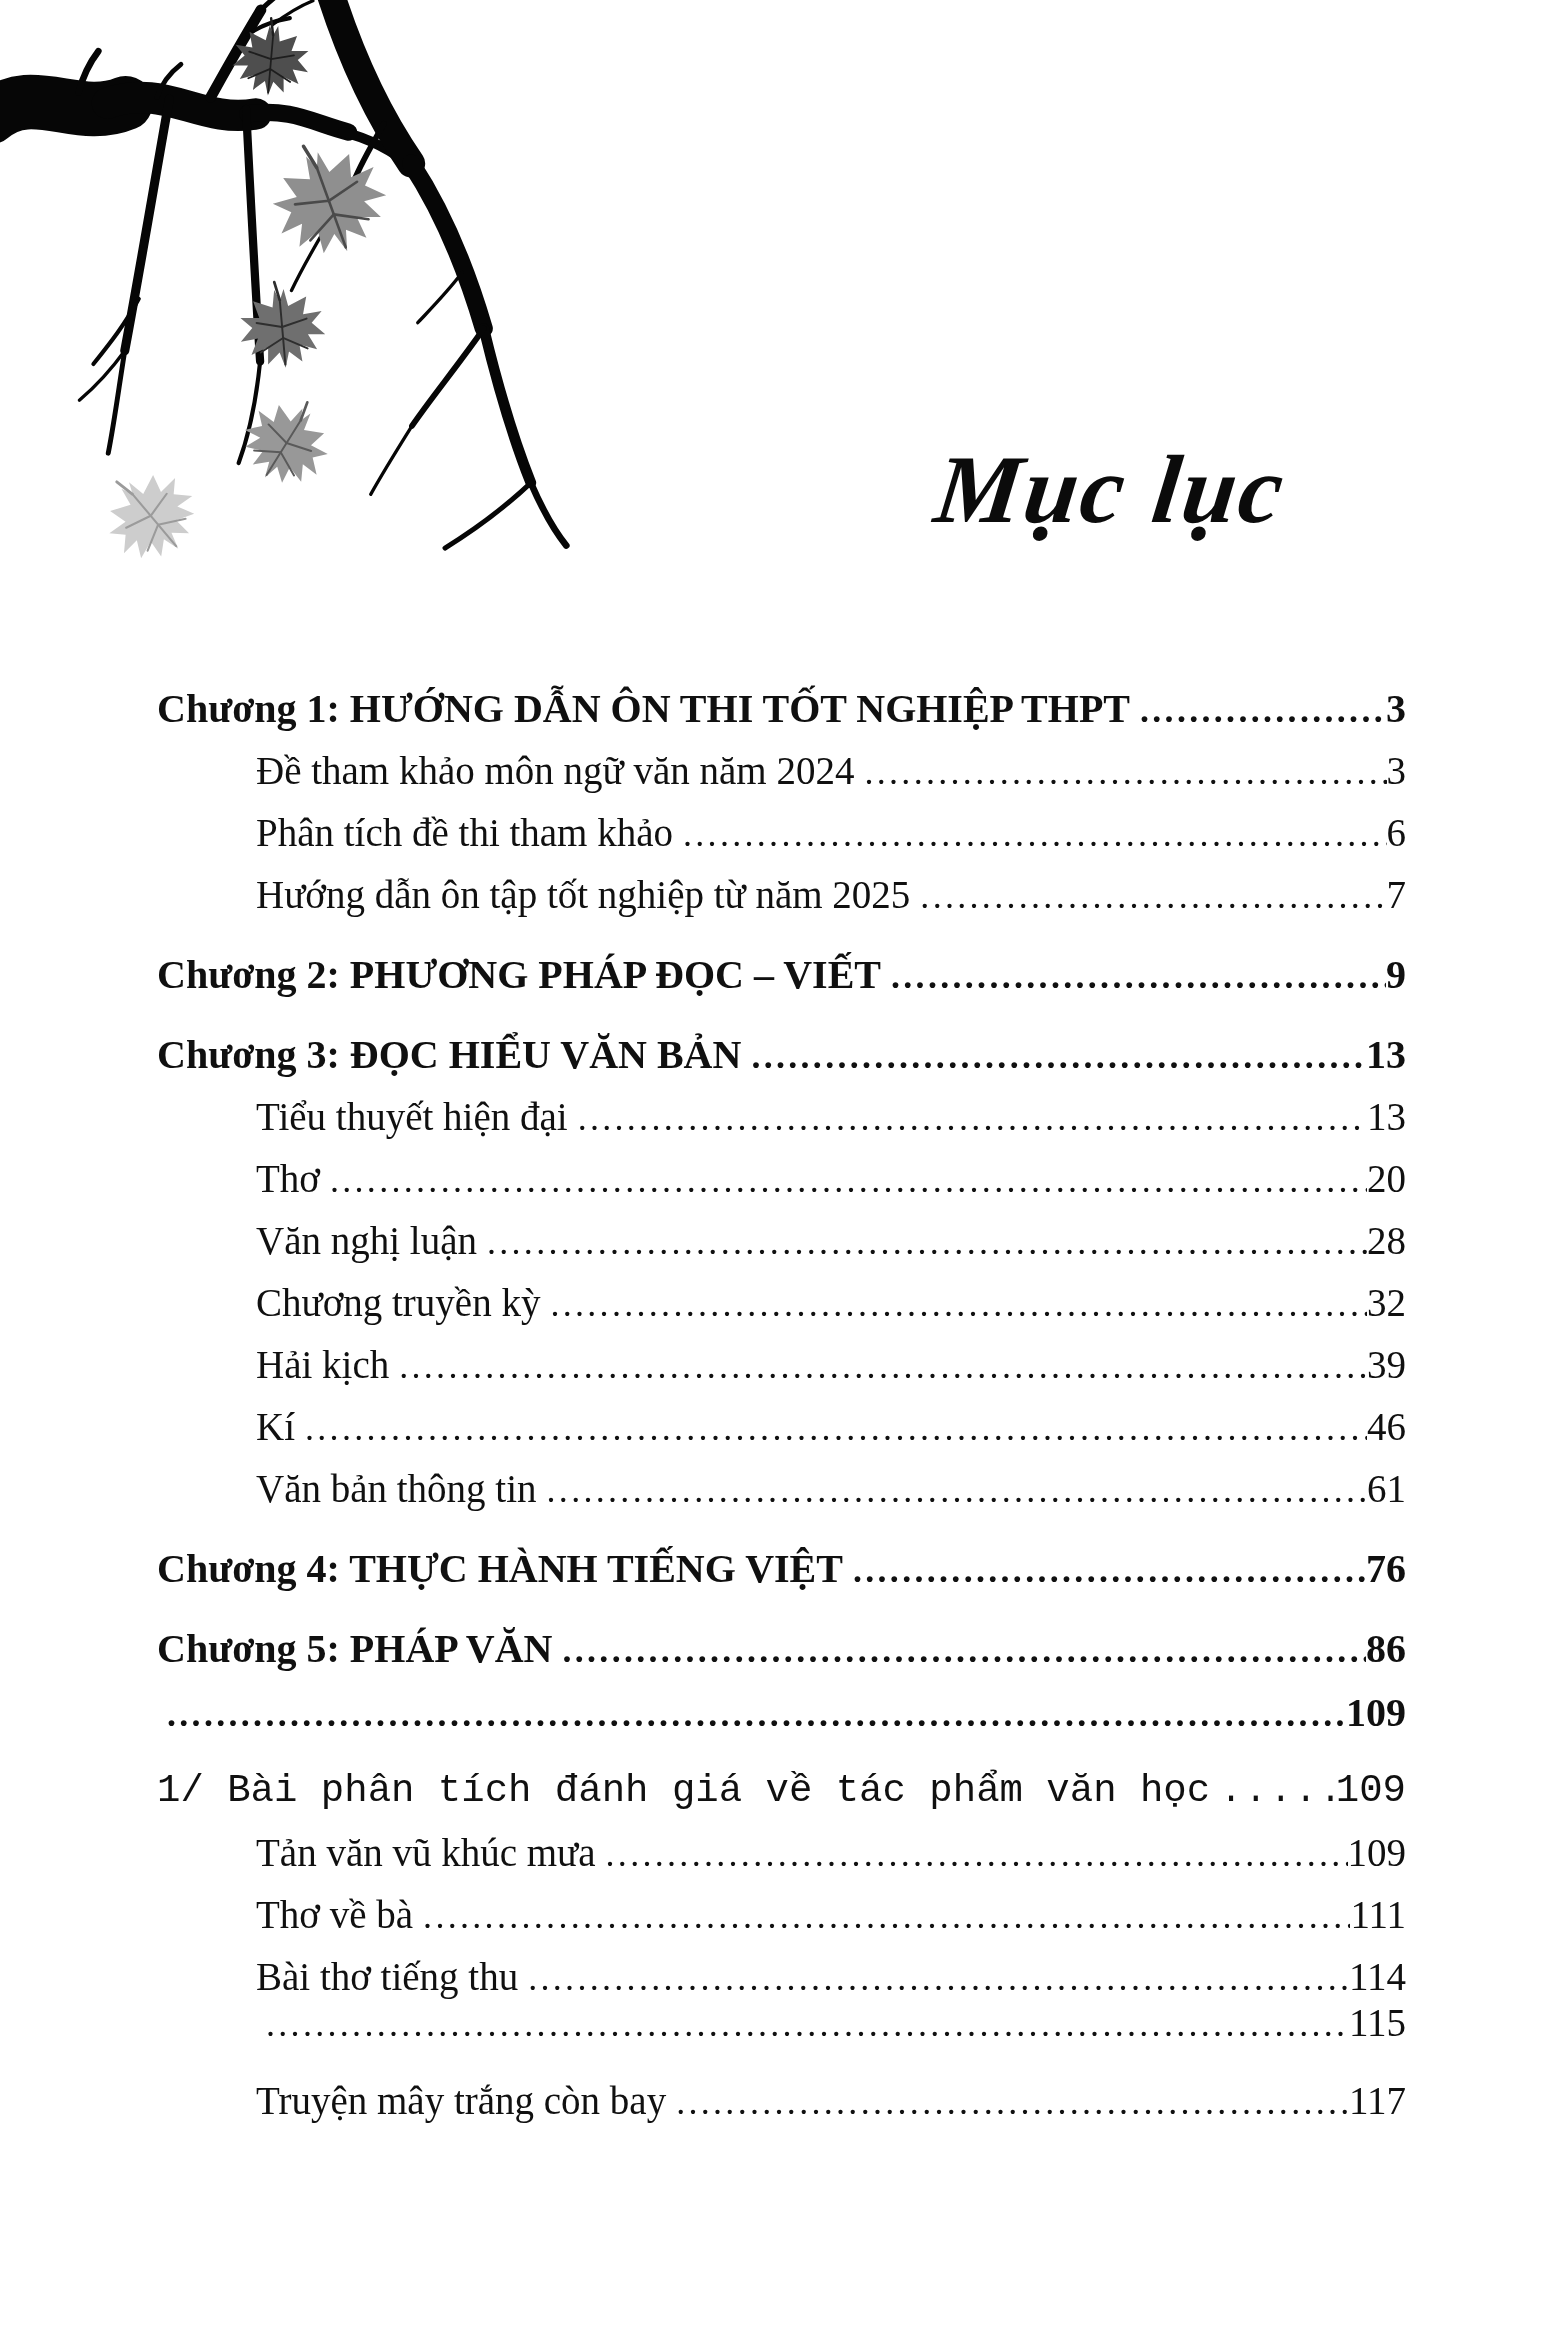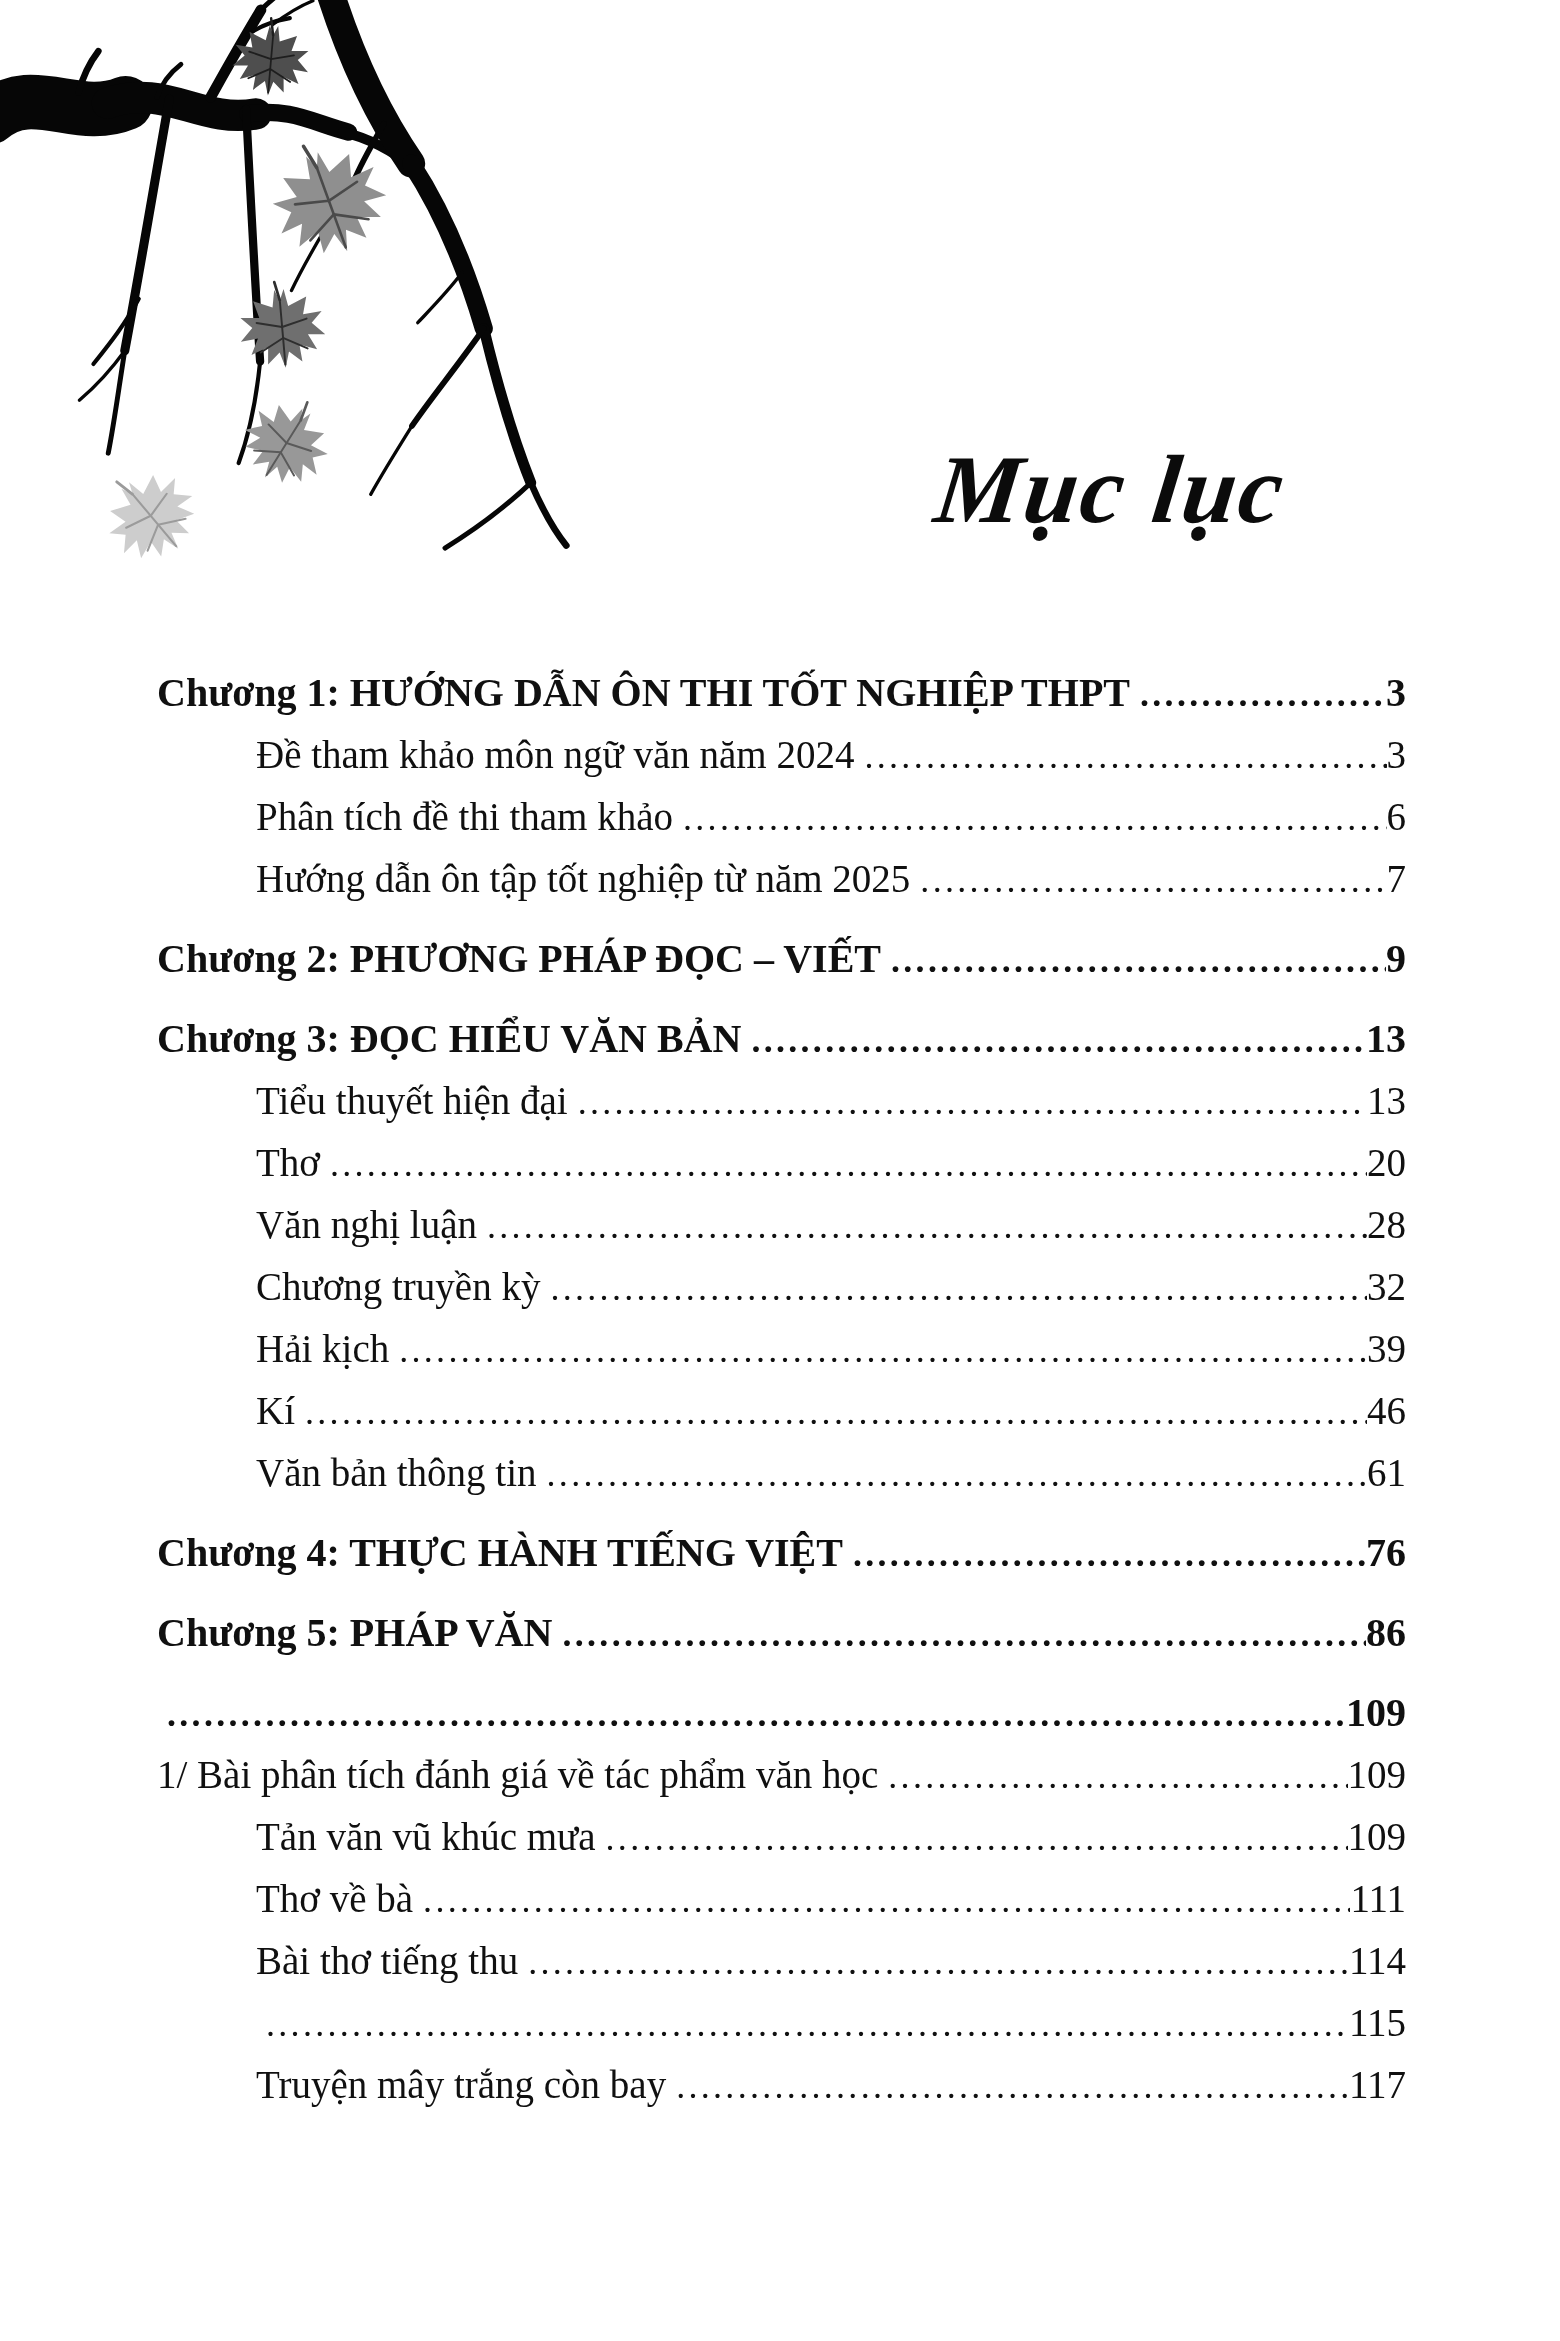--- a/index.html
+++ b/index.html
@@ -48,22 +48,22 @@
     white-space: nowrap;
     font-size: 39px;
   }
   .toc-row.chapter {
     margin-top: 18px;
     font-weight: bold;
     font-size: 40px;
   }
   .toc-row.chapter:first-child { margin-top: 0; }
   .toc-row.sub { padding-left: 99px; }
-  .toc-row.item { padding-left: 0; }
-  .toc-label { flex: 0 0 auto; }
+  .toc-row.item { padding-left: 0; font-family: Liberation Mono, monospace; }
+  .toc-label { flex: 0 0 auto; margin-top: 16px; }
   .toc-dots {
     flex: 1 1 auto;
     min-width: 0;
     overflow: hidden;
     padding-left: 10px;
     letter-spacing: 3.3px;
     font-size: 36px;
   }
   .toc-page { flex: 0 0 auto; }
 </style>

